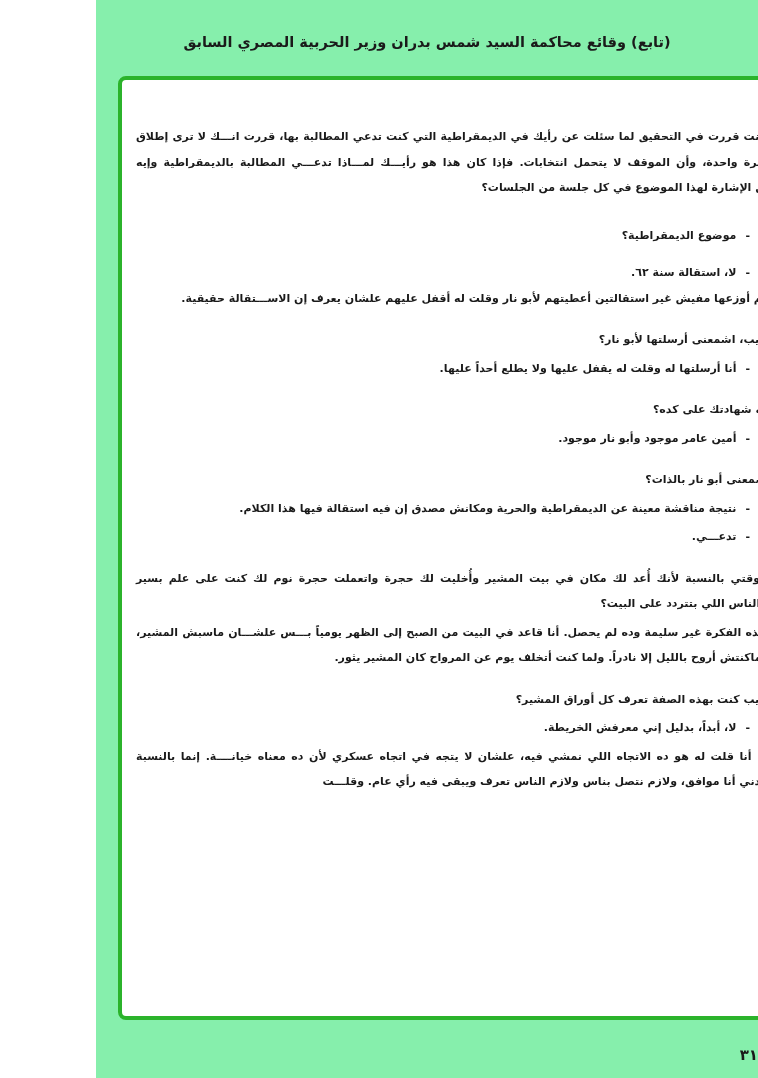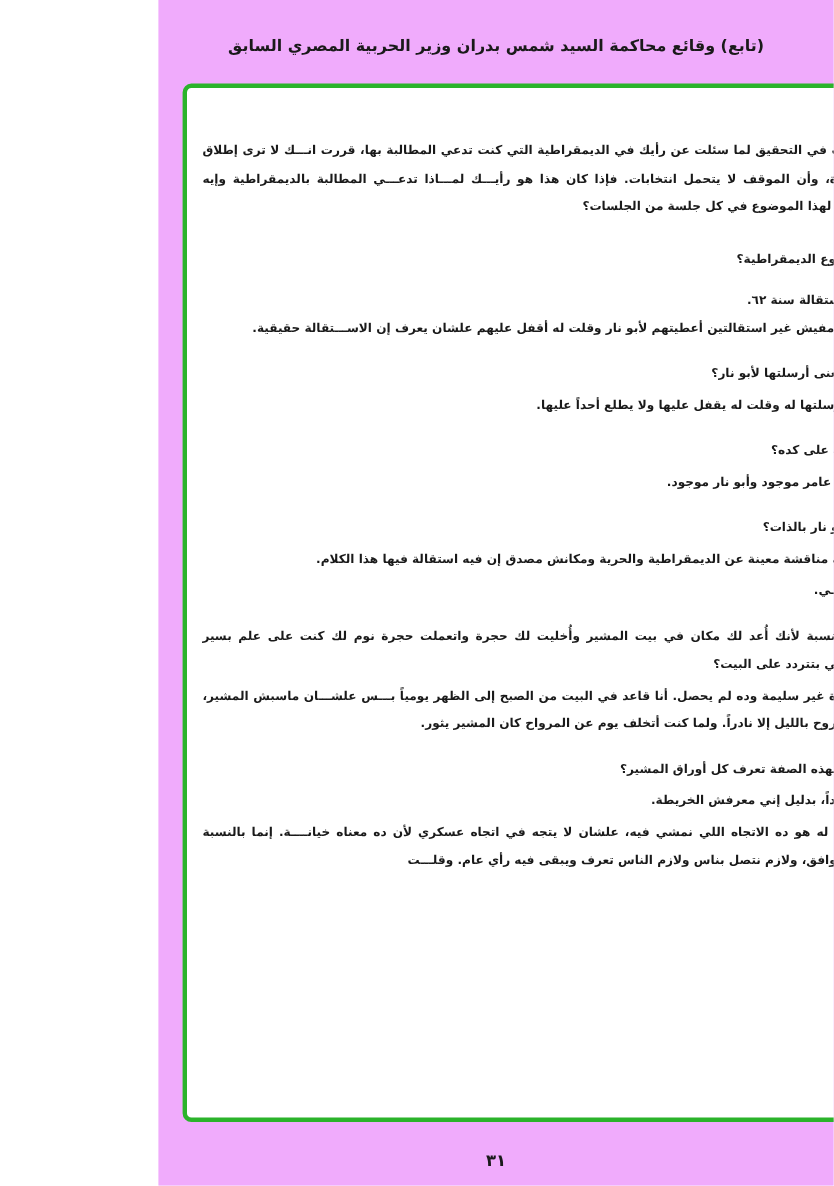--- a/index.html
+++ b/index.html
@@ -4,22 +4,22 @@
 <style>
   * { margin: 0; padding: 0; box-sizing: border-box; }
   html, body { background: #ffffff; }
   body {
     width: 758px; height: 1078px;
     font-family: "DejaVu Sans", sans-serif;
     color: #1a1a1a;
   }
   .page {
     position: relative;
-    width: 614px; height: 1078px;
-    background: #f0abfc;
+    width: 662px; height: 1078px;
+    background: #86efac;
     overflow: hidden;
     padding-left: 28px;
   }
   .header {
     position: absolute;
     top: 34px; left: 0; width: 100%;
     direction: rtl;
     text-align: center;
     font-weight: bold;
     font-size: 14.5px;
@@ -49,21 +49,20 @@
   .q      { text-indent: 26px; margin-top: 16px; }
   .a      { text-indent: 62px; margin-top: 3px; }
   .a-long { text-indent: 16px; margin-top: 3px; }
   .first  { margin-top: 0; }
   .gap-lg { margin-top: 22px; }
   .gap-sm { margin-top: 12px; }
   .no-gap { margin-top: 0; }
   .footer {
     position: absolute;
     top: 1046px; left: 0; width: 100%;
-    text-align: center;
     font-weight: bold;
     font-size: 15px;
   }
 </style>
 </head>
 <body>
 
 <div class="page">
 
   <div class="header">(تابع) وقائع محاكمة السيد شمس بدران وزير الحربية المصري السابق</div>

